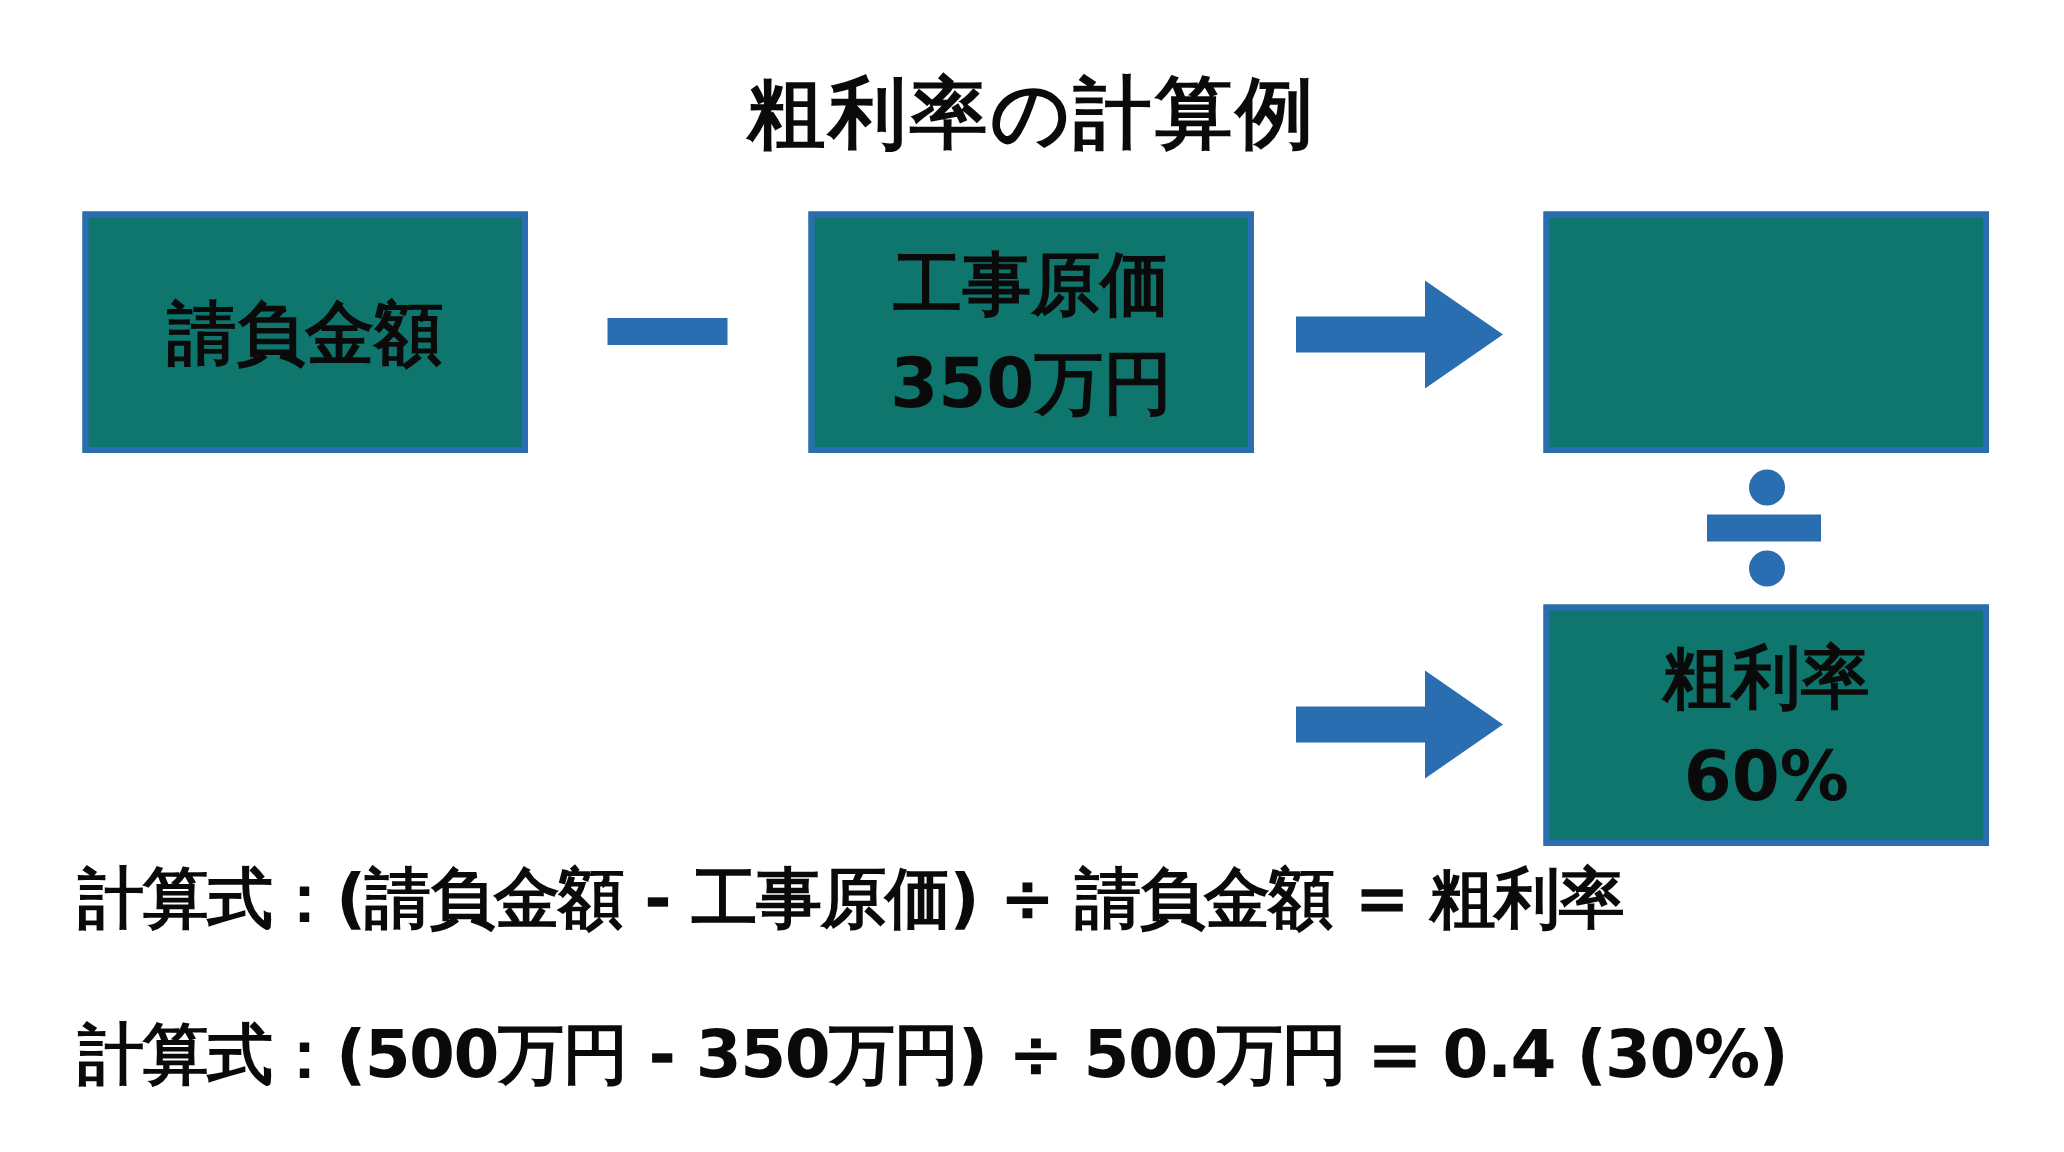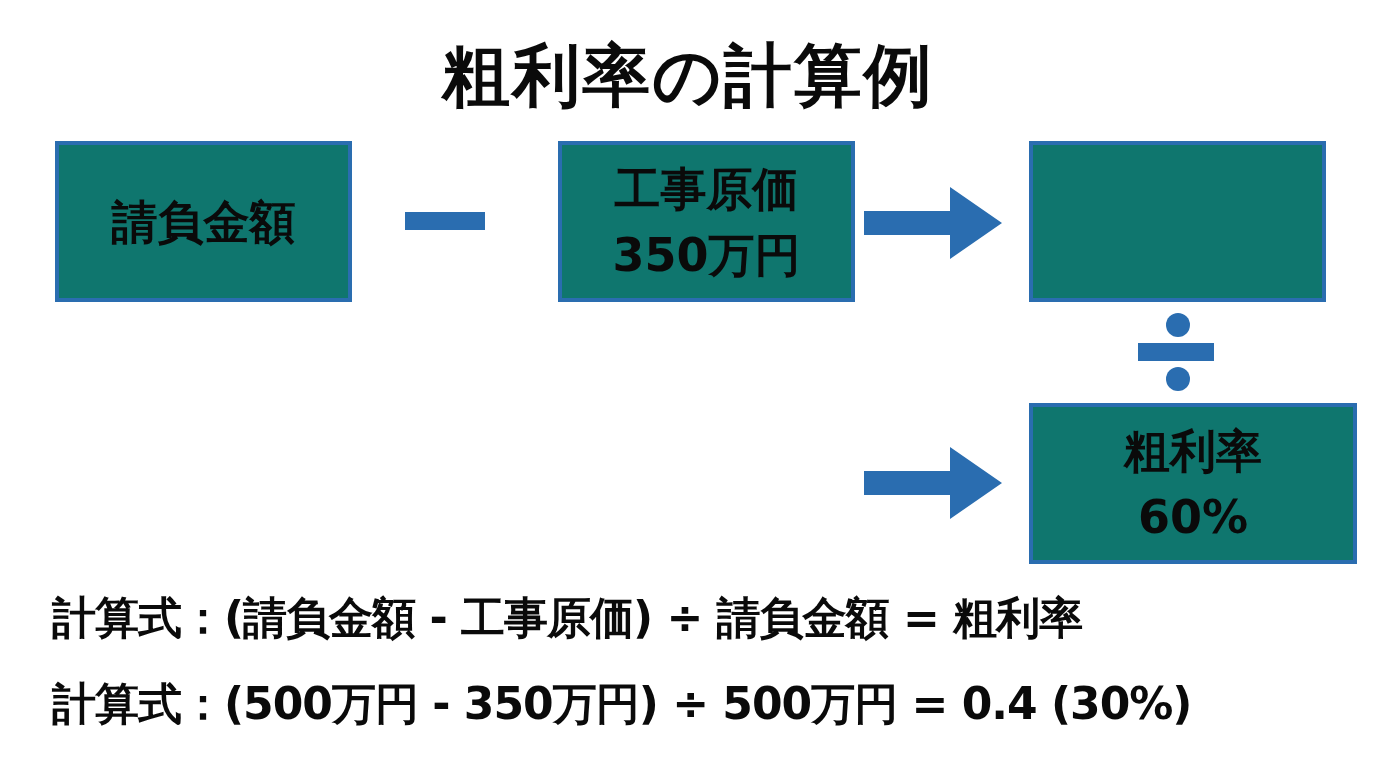--- a/index.html
+++ b/index.html
@@ -2,21 +2,21 @@
 <html><head>
   <meta charset="utf-8">
   <style>
     html, body { margin: 0; padding: 0; }
     body {
       width: 1376px; height: 768px; background: #ffffff; position: relative; overflow: hidden;
       font-family: "DejaVu Sans", "Liberation Sans", sans-serif; color: #0a0a0a;
     }
     .title {
       position: absolute; left: 0; width: 1376px; top: 28px; text-align: center;
-      font-size: 68px; font-weight: bold; letter-spacing: 2px; line-height: 96px;
+      font-size: 52px; font-weight: bold; letter-spacing: 2px; line-height: 96px;
     }
     .box {
       position: absolute; border: 4px solid #2a6db0; background: #0f766e; box-sizing: border-box;
       display: flex; flex-direction: column; align-items: center; justify-content: center;
       font-weight: bold; font-size: 46px; line-height: 66px; text-align: center;
     }
     .minus { position: absolute; background: #2a6db0; }
     .arrow { position: absolute; }
     .div-bar { position: absolute; background: #2a6db0; }
     .dot { position: absolute; background: #2a6db0; border-radius: 50%; }
@@ -29,21 +29,21 @@
 <body>
 
 <div class="title">粗利率の計算例</div>
 
 <div class="box" style="left:55px;top:141px;width:297px;height:161px;">
   <div>請負金額</div>
 </div>
 
 <div class="minus" style="left:405px;top:212px;width:80px;height:18px;"></div>
 
-<div class="box" style="left:539px;top:141px;width:297px;height:161px;margin-left:19px;">
+<div class="box" style="left:539px;top:141px;width:297px;height:161px;">
   <div>工事原価</div>
   <div>350万円</div>
 </div>
 
 <svg class="arrow" style="left:862px;top:185px;" width="142" height="76" viewBox="0 0 142 76">
   <polygon points="2,26 88,26 88,2 140,38 88,74 88,50 2,50" fill="#2a6db0"></polygon>
 </svg>
 
 <div class="box" style="left:1029px;top:141px;width:297px;height:161px;">
 </div>
@@ -51,19 +51,19 @@
 <div>
   <div class="dot" style="left:1166px;top:313px;width:24px;height:24px;"></div>
   <div class="div-bar" style="left:1138px;top:343px;width:76px;height:18px;"></div>
   <div class="dot" style="left:1166px;top:367px;width:24px;height:24px;"></div>
 </div>
 
 <svg class="arrow" style="left:862px;top:445px;" width="142" height="76" viewBox="0 0 142 76">
   <polygon points="2,26 88,26 88,2 140,38 88,74 88,50 2,50" fill="#2a6db0"></polygon>
 </svg>
 
-<div class="box" style="left:1029px;top:403px;width:328px;height:161px;">
+<div class="box" style="left:1029px;top:403px;width:297px;height:161px;">
   <div>粗利率</div>
   <div>60%</div>
 </div>
 
-<div class="formula" style="top:588px;text-align:right;">計算式：(請負金額 - 工事原価) ÷ 請負金額 = 粗利率</div>
+<div class="formula" style="top:570px;text-align:right;">計算式：(請負金額 - 工事原価) ÷ 請負金額 = 粗利率</div>
 <div class="formula" style="top:674px;">計算式：(500万円 - 350万円) ÷ 500万円 = 0.4 (30%)</div>
 
 </body></html>

